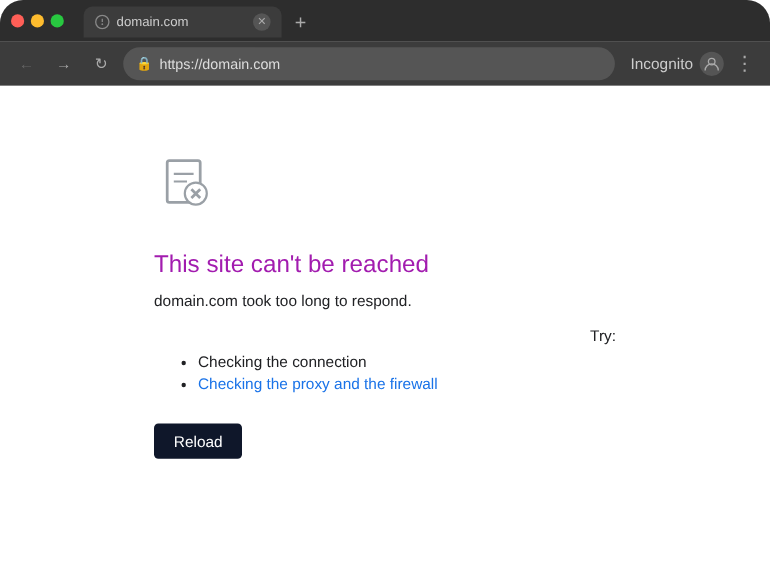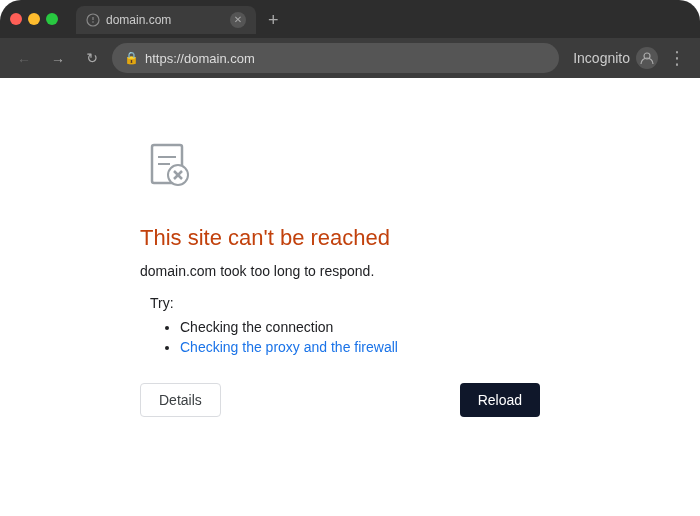--- a/index.html
+++ b/index.html
@@ -161,40 +161,41 @@
     }
 
     .error-icon svg {
       width: 60px; height: 60px;
       color: #9aa0a6;
     }
 
     .error-title {
       font-size: 22px;
       font-weight: 400;
-      color: #c2410c;
+      color: #a21caf;
       margin-bottom: 12px;
     }
 
     .error-description {
       font-size: 14px;
       color: #202124;
       margin-bottom: 16px;
     }
 
     .error-description strong {
       font-weight: 500;
     }
 
     .try-label {
       font-size: 14px;
       color: #202124;
       margin-bottom: 8px;
       align-self: flex-start;
       margin-left: calc(50% - 200px);
+      text-align: right;
     }
 
     .suggestions {
       list-style: disc;
       padding-left: 20px;
       align-self: flex-start;
       margin-left: calc(50% - 190px);
       margin-bottom: 28px;
     }
 
@@ -331,18 +332,17 @@
         <li>
           <span>Checking the connection</span>
         </li>
         <li>
           <a href="#">Checking the proxy and the firewall</a>
         </li>
       </ul>
 
 
       <div class="button-row">
-        <button class="btn-details">Details</button>
         <button class="btn-reload">Reload</button>
       </div>
     </div>
   </div>
 </div>
 
 </body></html>

